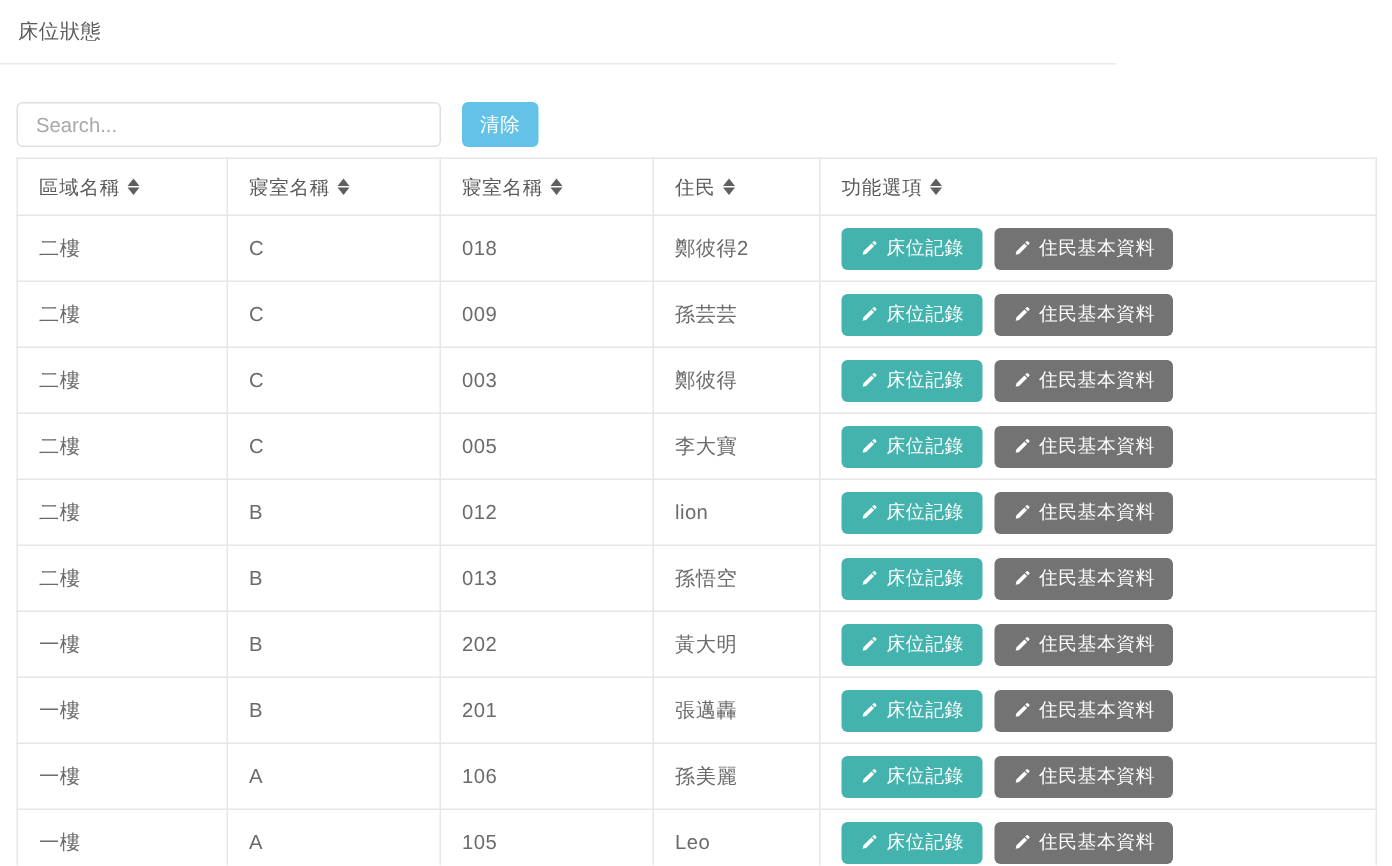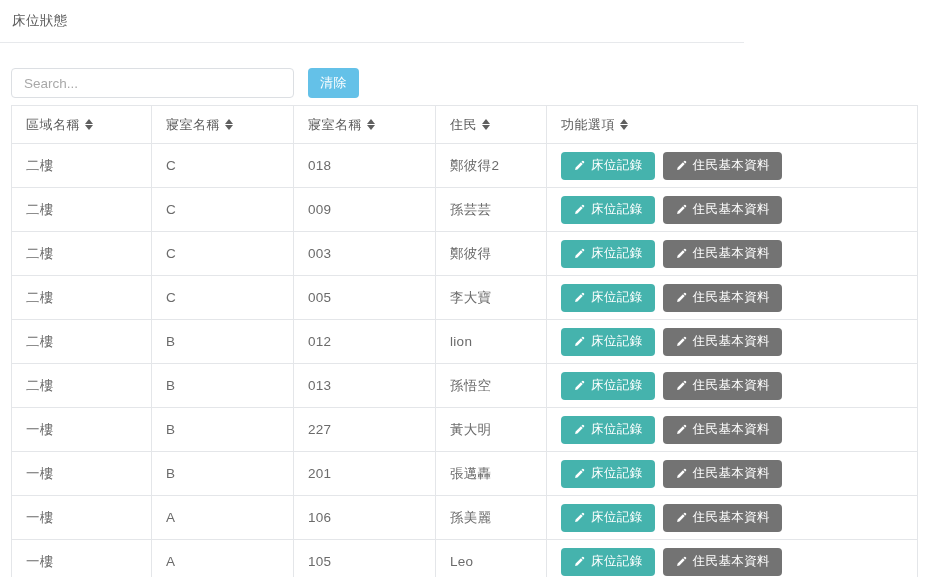--- a/index.html
+++ b/index.html
@@ -366,21 +366,21 @@
                     </svg>
                   </span>
                   <span>住民基本資料</span>
                 </button>
               </div>
             </td>
           </tr>
           <tr>
             <td>一樓</td>
             <td>B</td>
-            <td>227</td>
+            <td>202</td>
             <td>黃大明</td>
             <td class="actions-cell">
               <div class="action-group">
                 <button class="act-btn primary">
                   <span class="pencil-icon">
                     <svg viewBox="0 0 16 16" width="12" height="12" aria-hidden="true">
                       <path fill="#ffffff" d="M12.3 1.3a1.1 1.1 0 0 1 1.6 0l0.8 0.8a1.1 1.1 0 0 1 0 1.6l-1 1-2.4-2.4 1-1zM10.6 3l2.4 2.4-7.1 7.1-3.1 0.7 0.7-3.1 7.1-7.1z"></path>
                     </svg>
                   </span>
                   <span>床位記錄</span>

